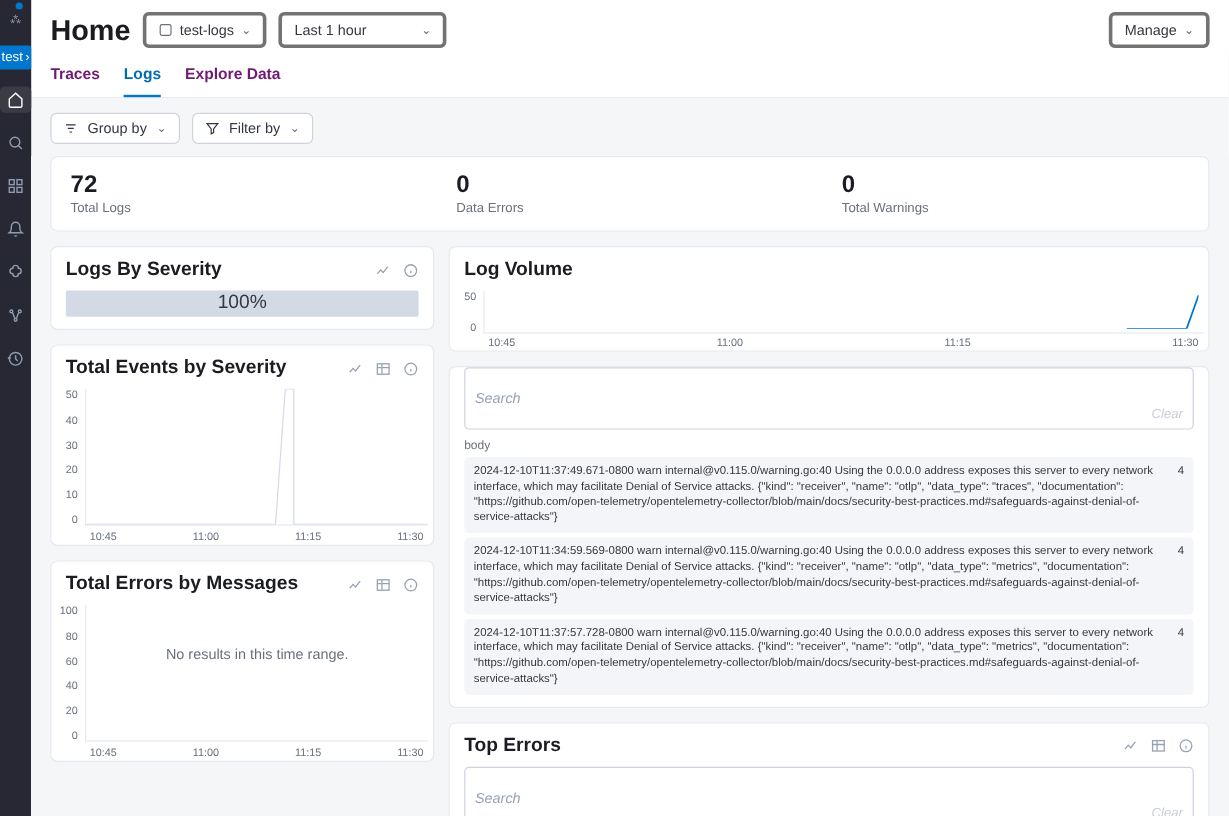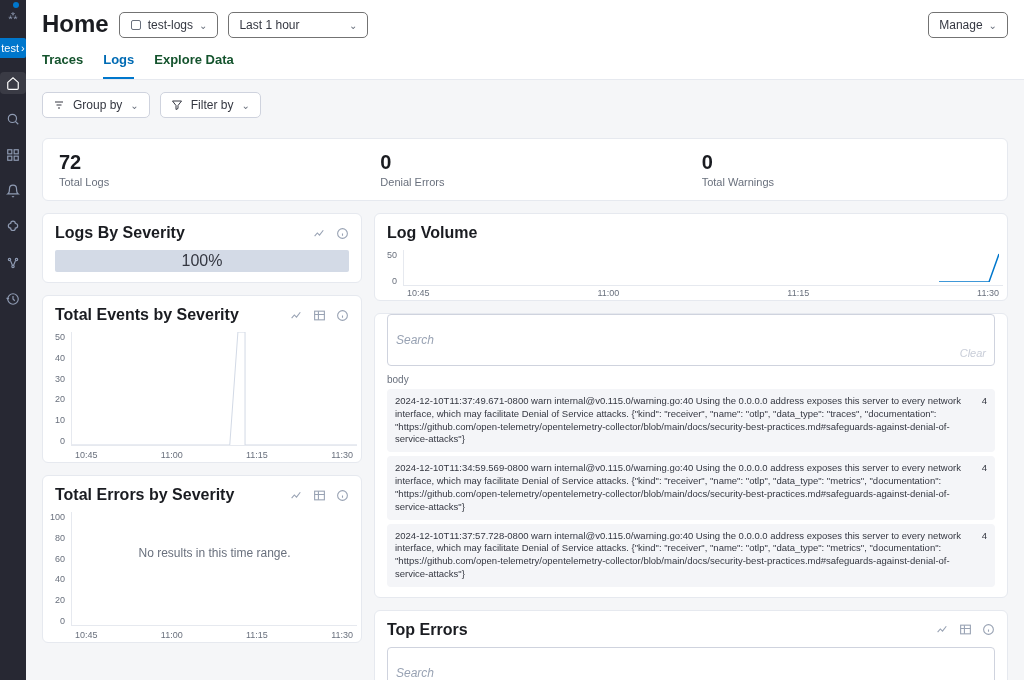--- a/index.html
+++ b/index.html
@@ -9,33 +9,33 @@
 .left-rail .logo { color:#8f9bb3; font-size:8px; position:relative; height:20px; display:flex; align-items:center; justify-content:center;}
 .left-rail .logo .dot { position:absolute; top:-2px; right:-2px; width:6px; height:6px; border-radius:50%; background:#0077cc;}
 .left-rail .rail-tab { width:26px; height:20px; background:#0077cc; color:#fff; font-size:11px; display:flex; align-items:center; justify-content:center; border-radius:0 2px 2px 0; position:relative;}
 .left-rail .rail-tab:after { content:'›'; margin-left:2px; }
 .rail-icon { color:#8f9bb3; width:26px; height:22px; display:flex; align-items:center; justify-content:center; cursor:pointer; }
 .rail-icon.active { background:#3a3b45; color:#fff; border-radius:4px;}
 .rail-icon svg { width:14px; height:14px; }
 .main { flex:1; background:#fff; display:flex; flex-direction:column; overflow:hidden; }
 .header { display:flex; align-items:flex-end; padding:10px 16px 6px; gap:10px; background:#fff; }
 .title { font-size:24px; font-weight:800; }
-.pill { border:1px solid #737373; border-radius:5px; padding:5px 10px; font-size:12px; display:flex; align-items:center; gap:6px; cursor:pointer; color:#343741; background:#fff;}
+.pill { border:3px solid #737373; border-radius:5px; padding:5px 10px; font-size:12px; display:flex; align-items:center; gap:6px; cursor:pointer; color:#343741; background:#fff;}
 .pill .chev { font-size:10px; color:#69707d;}
 .pill.time { min-width:140px; justify-content:space-between;}
 .manage { margin-left:auto; }
 .tabs { display:flex; gap:20px; padding:0 16px; border-bottom:1px solid #e6e9ef; font-size:13px; }
-.tab { padding:8px 0 10px; color:#14532d; cursor:pointer; font-weight:600;}
+.tab { padding:8px 0 10px; color:#701a75; cursor:pointer; font-weight:600;}
 .tab.active { border-bottom:2px solid #0077cc; color:#006bb4;}
 .toolbar { background:#f5f6f8; padding:12px 16px 10px; display:flex; gap:10px;}
 .chip { border:1px solid #cfd3de; border-radius:5px; padding:5px 10px; font-size:12px; display:flex; align-items:center; gap:8px; background:#fff; cursor:pointer; color:#343741;text-align:center;}
 .chip svg { width:12px; height:12px; stroke:#343741; }
 .content { flex:1; overflow-y:auto; padding:0 16px 16px; background:#f5f6f8; display:flex; flex-direction:column; gap:12px;}
 .panel { background:#fff; border:1px solid #e6e9ef; border-radius:6px; }
-.kpi-row { display:flex;margin-top:10px; }
+.kpi-row { display:flex; }
 .kpi { flex:1; padding:12px 16px; }
 .kpi .val { font-size:20px; font-weight:700; }
 .kpi .lbl { font-size:11px; color:#69707d; margin-top:2px;}
 .two-col { display:flex; gap:12px;}
 .two-col .left { flex:0 0 320px; display:flex; flex-direction:column; gap:12px;}
 .two-col .right { flex:1; display:flex; flex-direction:column; gap:12px;}
 .panel-hdr { display:flex; align-items:center; padding:10px 12px 8px; font-size:16px; font-weight:600;gap:37px;}
 .panel-hdr .icons { margin-left:auto; display:flex; gap:10px; color:#98a2b3;}
 .panel-hdr .icons svg { width:13px; height:13px; cursor:pointer; stroke:#98a2b3;}
 .panel-body { padding:0 12px 10px;}
@@ -162,21 +162,21 @@
 
     <div class="content">
 
       <div class="panel kpi-row">
         <div class="kpi">
           <div class="val">72</div>
           <div class="lbl">Total Logs</div>
         </div>
         <div class="kpi">
           <div class="val">0</div>
-          <div class="lbl">Denial Errors</div>
+          <div class="lbl">Data Errors</div>
         </div>
         <div class="kpi">
           <div class="val">0</div>
           <div class="lbl">Total Warnings</div>
         </div>
       </div>
 
       <div class="two-col">
         <div class="left">
 
@@ -235,21 +235,21 @@
                 <span>10:45</span>
                 <span>11:00</span>
                 <span>11:15</span>
                 <span>11:30</span>
               </div>
             </div>
           </div>
 
           <div class="panel">
             <div class="panel-hdr">
-              <span>Total Errors by Severity</span>
+              <span>Total Errors by Messages</span>
               <span class="icons">
                 <svg viewBox="0 0 24 24" fill="none" stroke-width="2">
                     <path d="M3 17l5-6 4 4 7-9"></path>
                   </svg>
                 <svg viewBox="0 0 24 24" fill="none" stroke-width="2">
                     <rect x="3" y="4" width="18" height="16"></rect>
                     <path d="M3 10h18M10 4v16"></path>
                   </svg>
                 <svg viewBox="0 0 24 24" fill="none" stroke-width="2">
                     <circle cx="12" cy="12" r="9"></circle>

